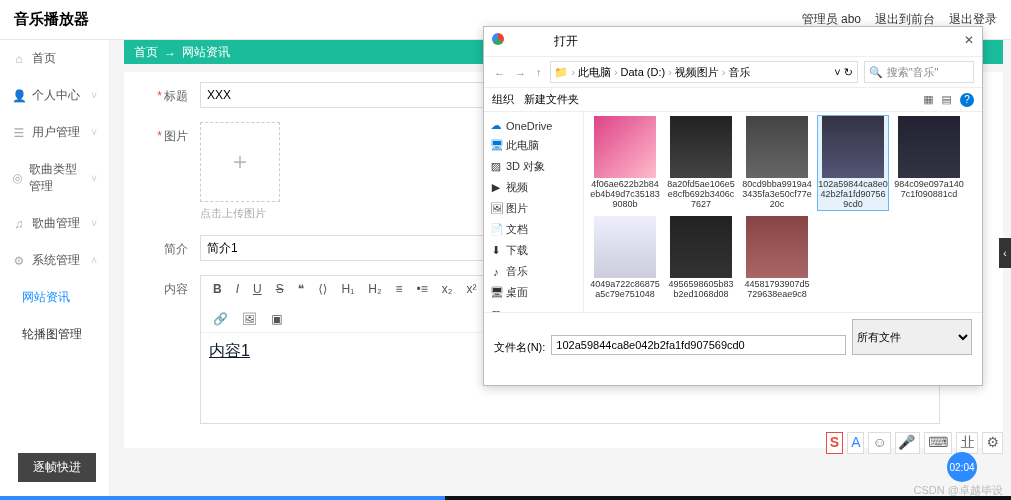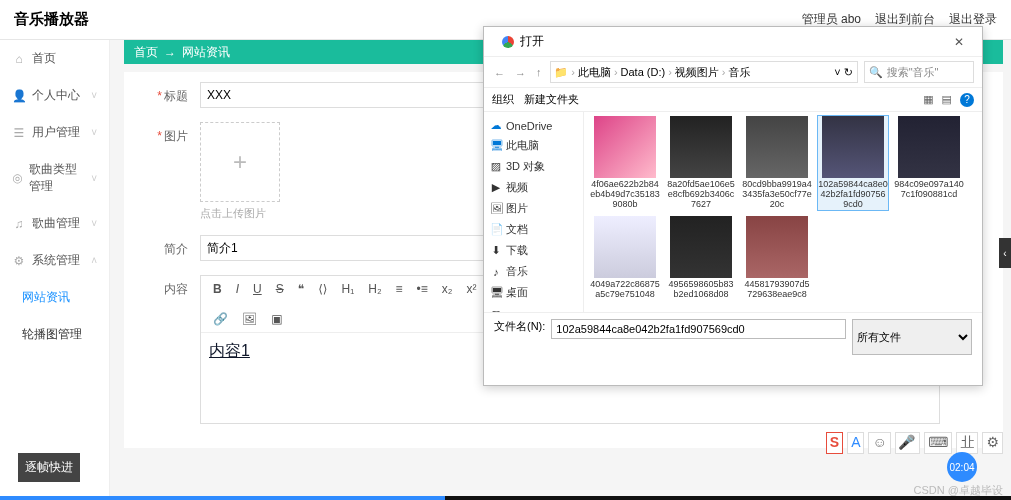--- a/index.html
+++ b/index.html
@@ -32,21 +32,21 @@
 
 
 .editor-wrap { margin-left: 12px; border: 1px solid #ddd; width: 740px; }
 .toolbar { border-bottom: 1px solid #eee; padding: 4px 8px; display: flex; flex-wrap: wrap; gap: 6px; align-items: center; }
 .tbtn { padding: 2px 4px; cursor: pointer; color: #555; font-size: 12px; }
 .tsel { border: none; font-size: 11px; color: #555; }
 .editor-body { min-height: 90px; padding: 8px; font-size: 16px; color: #0f172a; text-decoration: underline; }
 
 
 .dialog { position: absolute; left: 483px; top: 26px; width: 500px; background: #fff; border: 1px solid #bbb; box-shadow: 0 2px 10px rgba(0,0,0,.2); }
-.dlg-title { display: flex; align-items: center; padding: 6px 18px; font-size: 12px; border-bottom: 1px solid #eee; }
+.dlg-title { display: flex; align-items: flex-start; padding: 6px 8px; font-size: 12px; border-bottom: 1px solid #eee; gap: 44px; }
 .dlg-title .chrome { width: 12px; height: 12px; border-radius: 50%; background: conic-gradient(#ea4335 0 120deg,#34a853 120deg 240deg,#4285f4 240deg 360deg); margin-right: 6px; }
 .dlg-close { margin-left: auto; cursor: pointer; color: #555; }
 .dlg-path { display: flex; align-items: center; padding: 4px 8px; gap: 6px; font-size: 11px; border-bottom: 1px solid #eee; }
 .dlg-path .arrow-btn { color: #888; cursor: pointer; padding: 2px; }
 .dlg-path .crumb { display: flex; align-items: center; flex: 1; border: 1px solid #ddd; height: 22px; padding: 0 4px; gap: 3px; }
 .dlg-path .crumb span { white-space: nowrap; }
 .dlg-path .sep { color: #aaa; }
 .search-box { display: flex; align-items: center; border: 1px solid #ddd; height: 22px; padding: 0 4px; width: 110px; color: #888; gap: 4px;}
 .dlg-toolbar { display: flex; align-items: center; padding: 4px 8px; font-size: 11px; border-bottom: 1px solid #eee; gap: 10px; }
 .dlg-toolbar .r { margin-left: auto; display: flex; gap: 8px; color: #666; }
@@ -55,33 +55,33 @@
 .tree-item { display: flex; align-items: center; gap: 4px; padding: 3px 4px; font-size: 11px; color: #333; cursor: pointer; }
 .tree-icon { width: 12px; text-align: center; }
 .dlg-files { flex: 1; padding: 4px 6px; overflow-y: auto; display: flex; flex-wrap: wrap; gap: 6px; align-content: flex-start; }
 .file-card { width: 70px; text-align: center; font-size: 9px; color: #333; cursor: pointer; }
 .file-card.sel { outline: 1px solid #6bb8f5; background: #e6f2fb; }
 .thumb { width: 62px; height: 62px; margin: 0 auto 2px; background: #888; }
 .thumb.t1{background:linear-gradient(135deg,#d48,#fbc);} .thumb.t2{background:linear-gradient(#222,#444);} .thumb.t3{background:linear-gradient(#111,#333);} .thumb.t4{background:linear-gradient(#444,#666);} .thumb.t5{background:linear-gradient(#334,#557);}
 .thumb.t6{background:linear-gradient(#223,#334);} .thumb.t7{background:linear-gradient(#eef,#ccd);} .thumb.t8{background:linear-gradient(#112,#223);} .thumb.t9{background:linear-gradient(#222,#333);} .thumb.t10{background:linear-gradient(#844,#a66);}
 .fname { word-break: break-all; line-height: 1.1; }
 .dlg-bottom { padding: 6px 10px; border-top: 1px solid #eee; }
-.fn-row { display: flex; align-items: flex-start; margin-bottom: 24px; gap: 6px; font-size: 11px; }
+.fn-row { display: flex; align-items: flex-end; margin-bottom: 24px; gap: 6px; font-size: 11px; }
 .fn-input { flex: 1; border: 1px solid #bbb; height: 20px; padding: 0 4px; font-size: 11px; }
 .ft-select { width: 120px; border: 1px solid #bbb; height: 36px; font-size: 11px; }
 .btn-row { display: flex; justify-content: flex-end; gap: 8px; }
 .dlg-btn { border: 1px solid #bbb; background: #f4f4f4; padding: 3px 16px; font-size: 11px; cursor: pointer; }
 .dlg-btn.primary { border-color: #6bb8f5; }
 
 
 .ime-bar { position: absolute; right: 8px; bottom: 46px; display: flex; gap: 4px; font-size: 14px; color: #666; }
 .ime-bar span { background: #fff; border: 1px solid #ddd; padding: 1px 3px; }
 .ime-bar .sogou { color:#e74c3c; border-color:#e74c3c; font-weight:bold; }
 .timer-badge { position: absolute; right: 34px; bottom: 18px; width: 30px; height: 30px; border-radius: 50%; background: #2e8bff; color: #fff; display: flex; align-items: center; justify-content: center; font-size: 10px; }
-.pg-btn { position: absolute; left: 18px; bottom: 18px; background: #444; color: #fff; padding: 6px 7px; font-size: 12px; cursor: pointer; }
+.pg-btn { position: absolute; left: 18px; bottom: 18px; background: #444; color: #fff; padding: 6px 15px; font-size: 12px; cursor: pointer; }
 .right-tab { position: absolute; right: 0; top: 238px; width: 12px; height: 30px; background: #333; color: #fff; display: flex; align-items: center; justify-content: center; font-size: 10px; cursor: pointer; }
 .help-dot { width: 14px; height: 14px; border-radius: 50%; background: #0078d7; color: #fff; display: inline-flex; align-items: center; justify-content: center; font-size: 10px; }
 .watermark { position: absolute; right: 8px; bottom: 2px; color: #bbb; font-size: 11px; }
 .progress { position: absolute; left: 0; bottom: 0; height: 4px; width: 100%; background: #111; }
 .progress::after { content: ""; position: absolute; left: 0; top: 0; height: 100%; width: 44%; background: #2e8bff; }
 </style>
 </head>
 <body>
 
 <div class="header">

